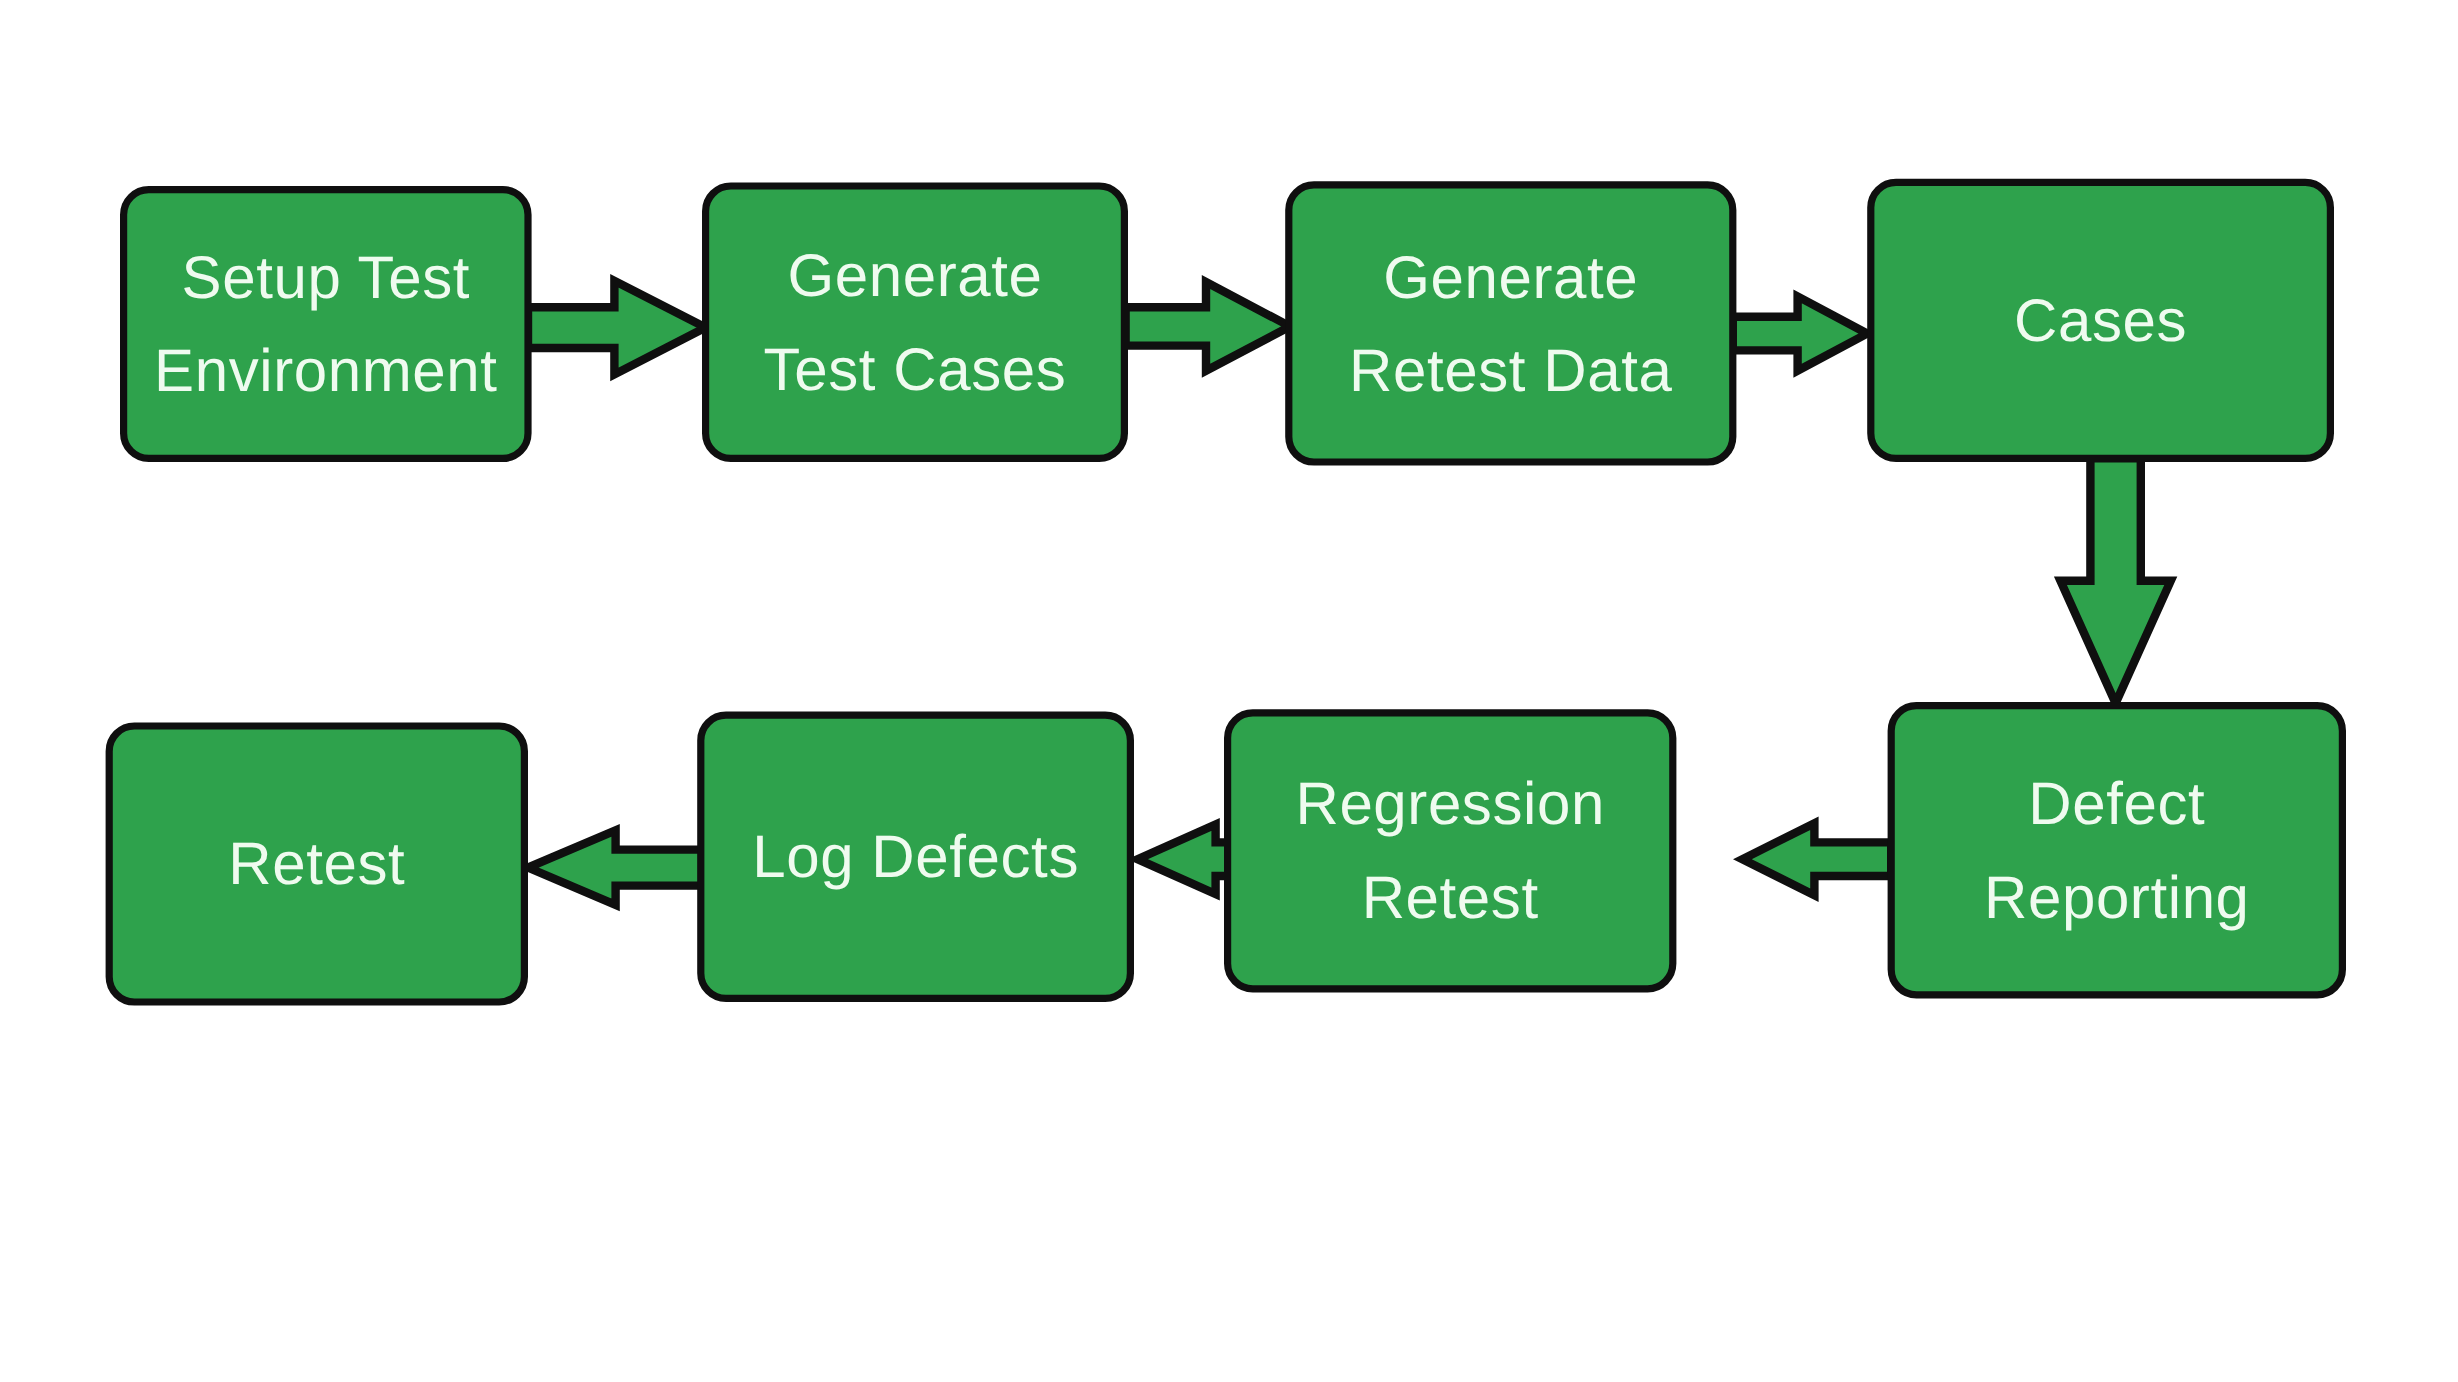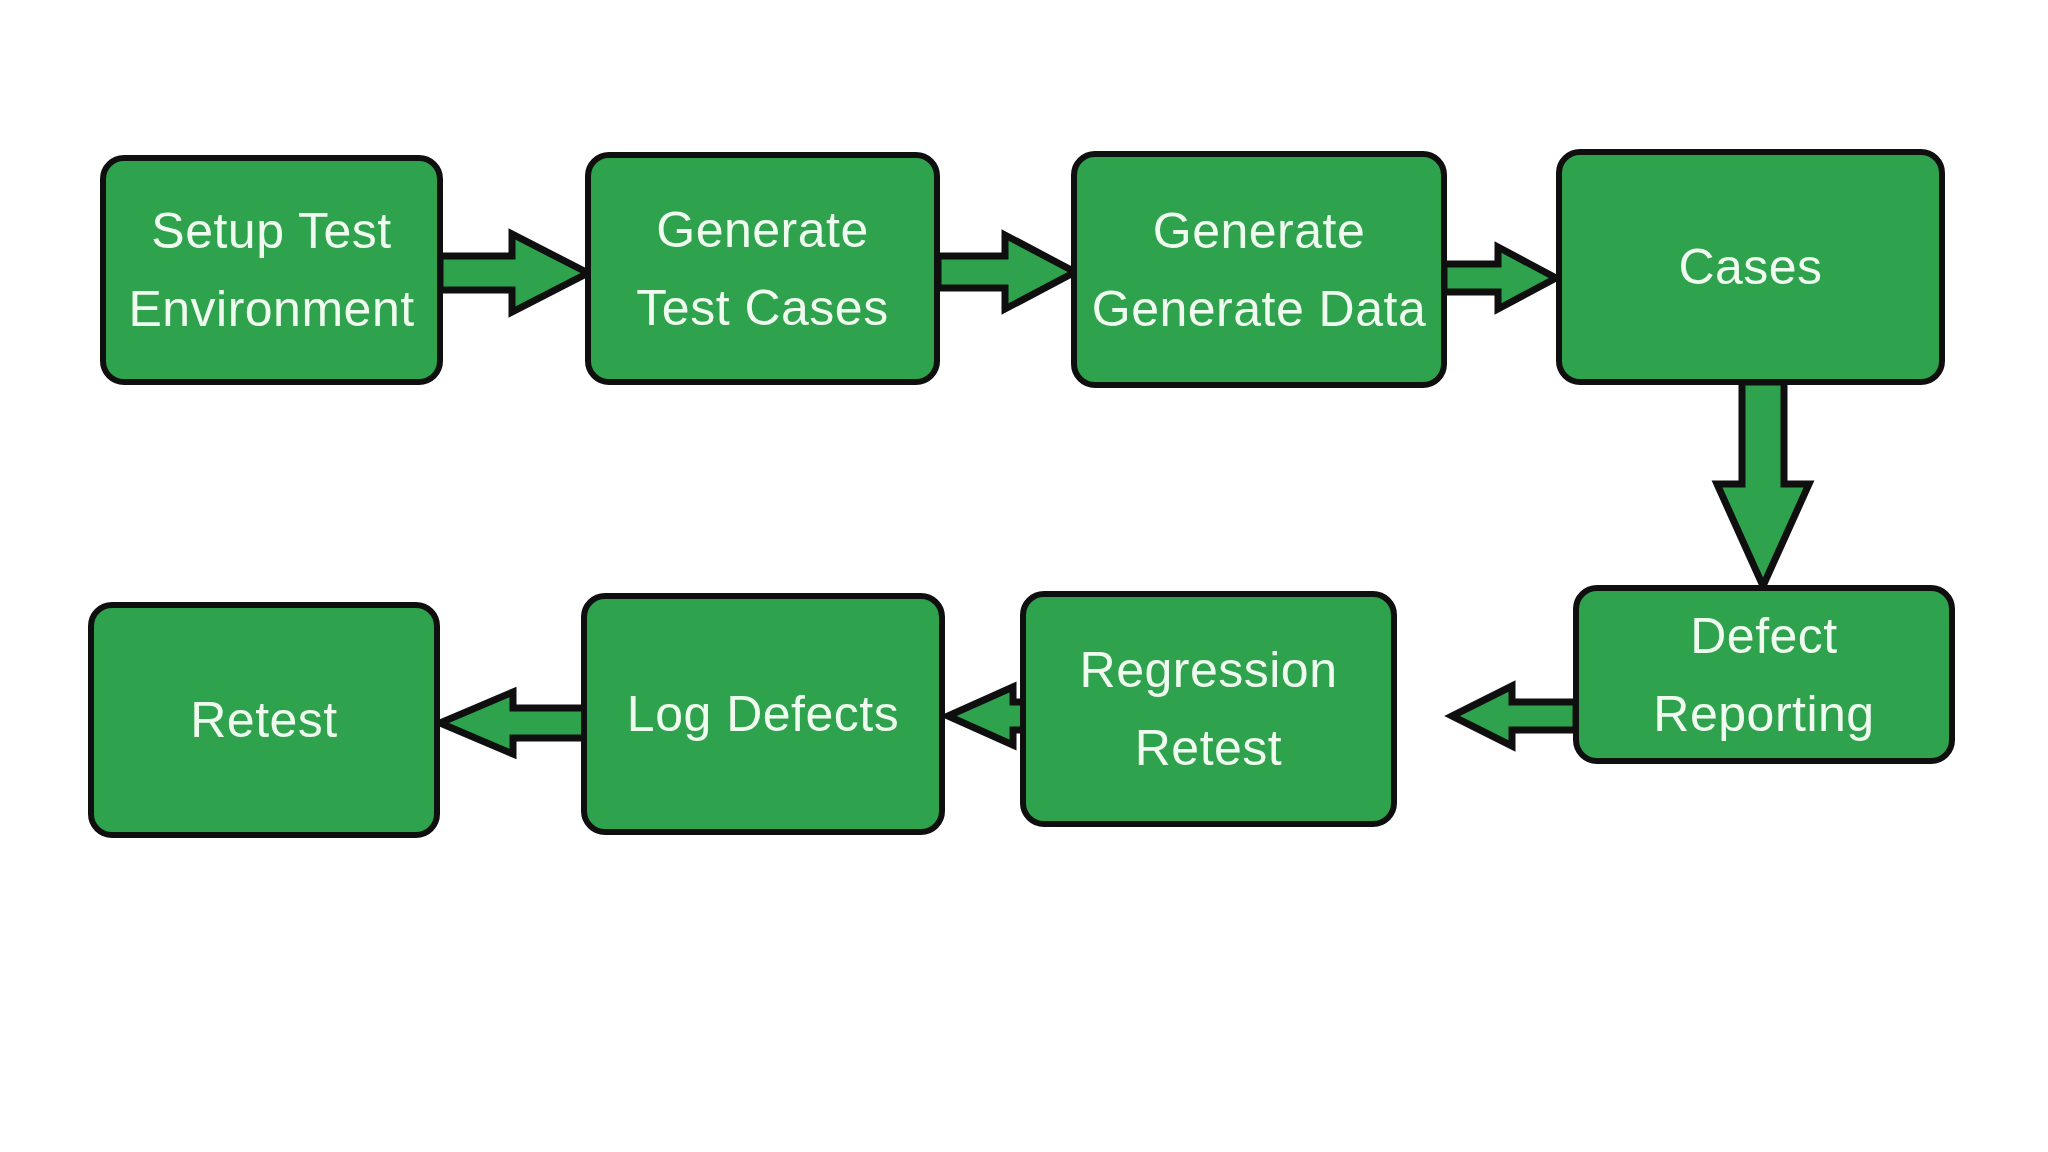--- a/index.html
+++ b/index.html
@@ -70,28 +70,28 @@
     <span class="line">Environment</span>
   </div>
 
   <div class="node" style="left:585px; top:152px; width:355px; height:233px;">
     <span class="line">Generate</span>
     <span class="line">Test Cases</span>
   </div>
 
   <div class="node" style="left:1071px; top:151px; width:376px; height:237px;">
     <span class="line">Generate</span>
-    <span class="line">Generate Data</span>
+    <span class="line">Retest Data</span>
   </div>
 
   <div class="node" style="left:1556px; top:149px; width:389px; height:236px;">
     <span class="line">Cases</span>
   </div>
 
-  <div class="node" style="left:1573px; top:585px; width:382px; height:179px;">
+  <div class="node" style="left:1573px; top:585px; width:382px; height:247px;">
     <span class="line">Defect</span>
     <span class="line">Reporting</span>
   </div>
 
   <div class="node" style="left:1020px; top:591px; width:377px; height:236px;">
     <span class="line">Regression</span>
     <span class="line">Retest</span>
   </div>
 
   <div class="node" style="left:581px; top:593px; width:364px; height:242px;text-align:right;">

